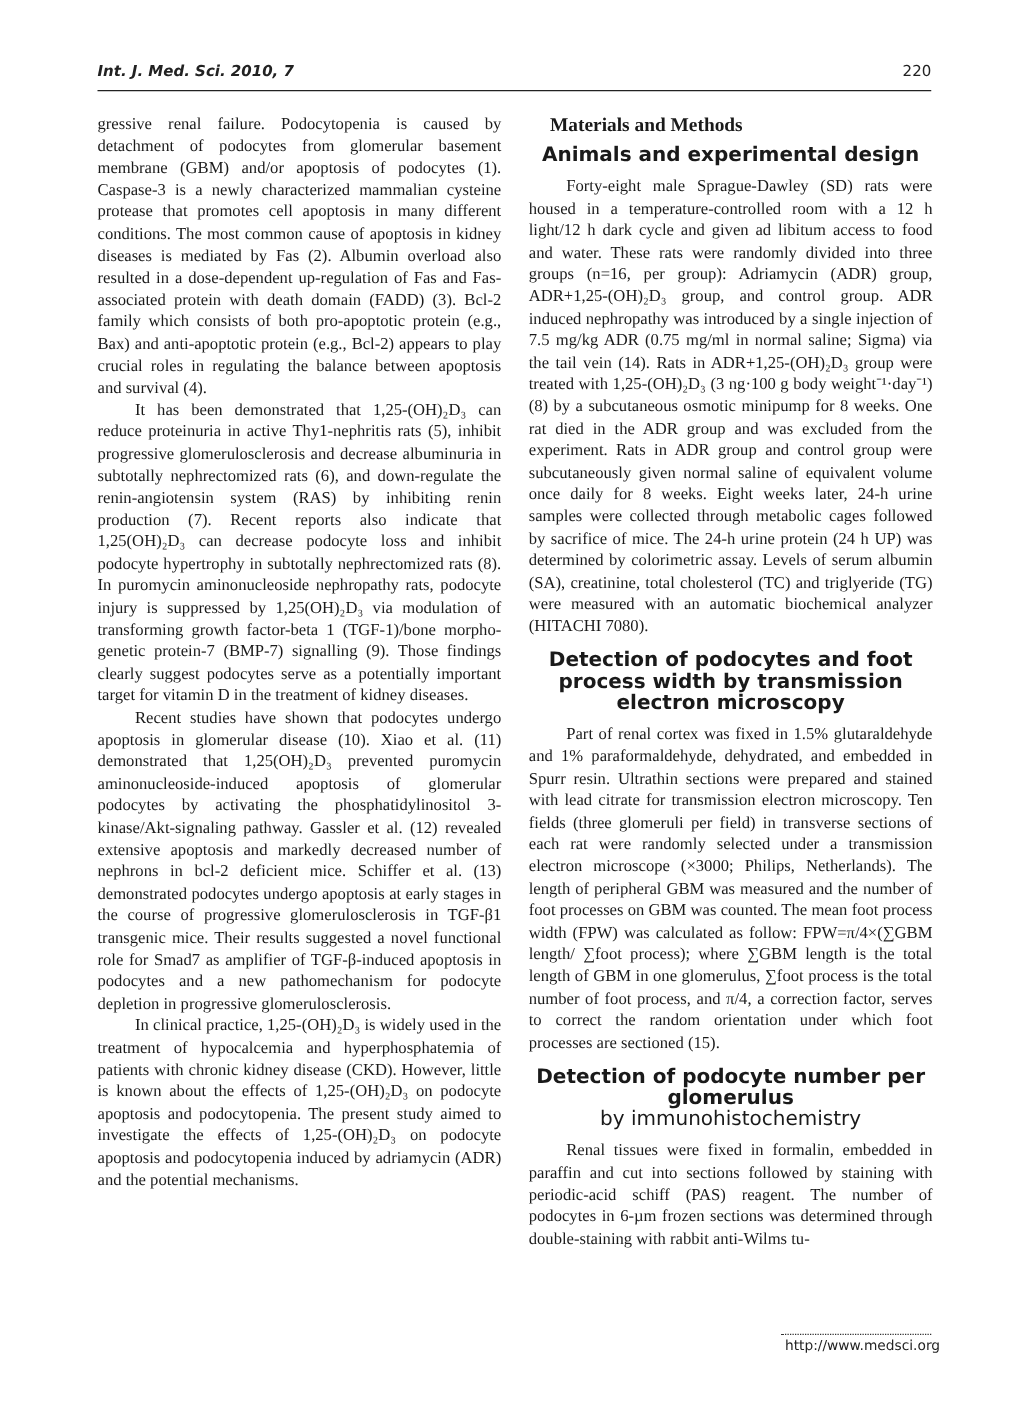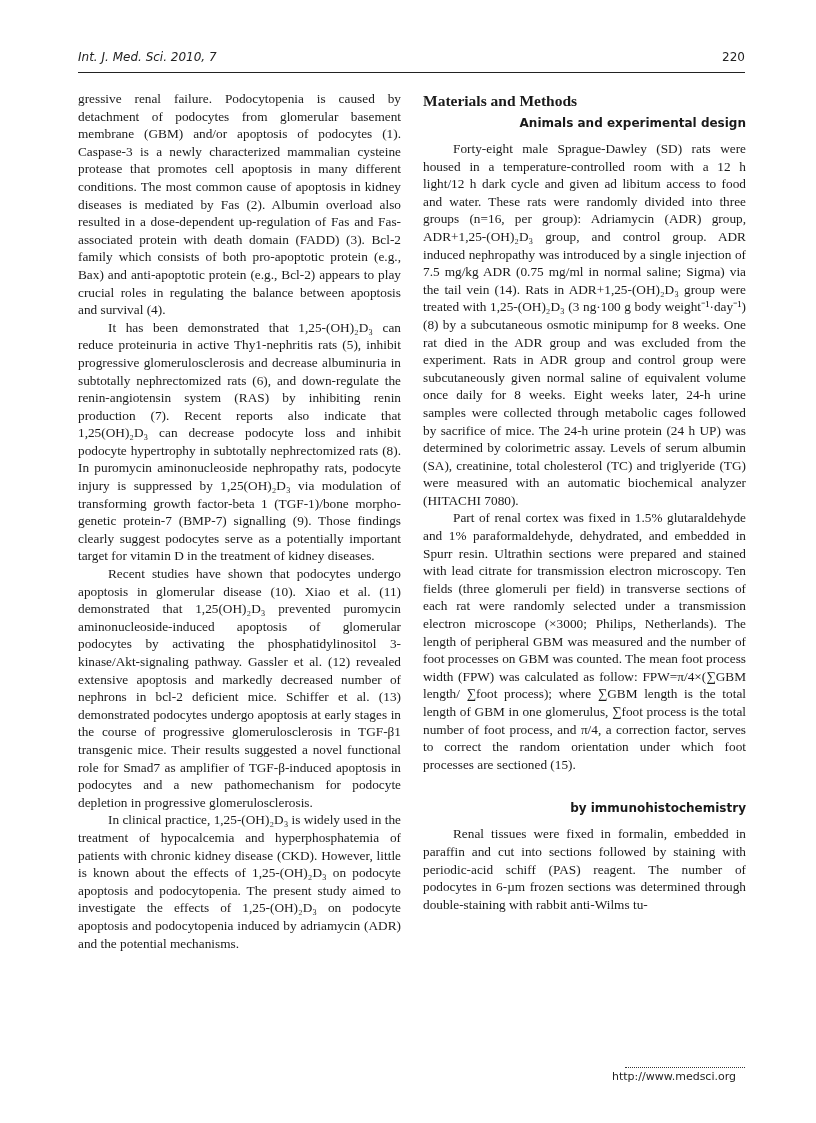--- a/index.html
+++ b/index.html
@@ -2,43 +2,43 @@
 <html><head>
 <meta charset="utf-8">
 <style>
   html, body { margin: 0; padding: 0; background: #ffffff; }
   body { width: 816px; height: 1123px; position: relative; overflow: hidden; color: #1a1a1a; }
   .running-head {
     position: absolute; left: 78px; right: 71px; top: 50px;
     font-family: "DejaVu Sans", sans-serif; font-size: 12px; color: #222;
     display: flex; justify-content: space-between; align-items: baseline;
   }
-  .running-head .journal { font-style: italic; }
+  .running-head .journal { font-style: italic; font-weight: bold; }
   .head-rule { position: absolute; left: 78px; right: 71px; top: 72px; border-top: 1.5px solid #222; }
   .col {
     position: absolute; top: 90px; width: 323px;
     font-family: "Liberation Serif", serif; font-size: 13.3px; line-height: 17.6px;
     text-align: justify; hyphens: manual;
   }
   .col.left { left: 78px; }
   .col.right { left: 423px; }
   .col p { margin: 0; }
   .col p.indent { text-indent: 30px; font-family: Liberation Serif, serif; }
   h2.section {
     font-family: "Liberation Serif", serif; font-weight: bold; font-size: 15.5px;
-    margin: 1px 0 4px 0; line-height: 20px;
+    margin: 1px 0 4px 17px; line-height: 20px;
   }
   h3.sub {
-    font-family: "DejaVu Sans", sans-serif; font-weight: bold; font-size: 12px;
-    margin: 2px 0 8px 0; line-height: 17px; text-align: right;
+    font-family: "DejaVu Sans", sans-serif; font-weight: bold; font-size: 16px;
+    margin: 2px 0 8px 0; line-height: 17px; text-align: center;
   }
   h3.sub.gap { margin-top: 10px; }
-  h3.sub .normal { font-weight: bold; }
+  h3.sub .normal { font-weight: normal; }
   .footer {
-    position: absolute; left: 612px; top: 1070px;
+    position: absolute; left: 628px; top: 1070px;
     font-family: "DejaVu Sans", sans-serif; font-size: 11px; color: #222;
   }
   .footer-rule { position: absolute; left: 625px; width: 120px; top: 1067px; border-top: 1.5px dotted #333; }
 </style>
 </head>
 <body>
 
 <div class="running-head">
   <span class="journal">Int. J. Med. Sci. 2010, 7</span>
   <span>220</span>
@@ -51,20 +51,21 @@
   <p class="indent">Recent studies have shown that podocytes un­dergo apoptosis in glomerular disease (10). Xiao et al. (11) demonstrated that 1,25(OH)₂D₃ prevented pu­romycin aminonucleoside-induced apoptosis of glo­merular podocytes by activating the phosphatidyli­nositol 3-kinase/Akt-signaling pathway. Gassler et al. (12) revealed extensive apoptosis and markedly de­creased number of nephrons in bcl-2 deficient mice. Schiffer et al. (13) demonstrated podocytes undergo apoptosis at early stages in the course of progressive glomerulosclerosis in TGF-β1 transgenic mice. Their results suggested a novel functional role for Smad7 as amplifier of TGF-β-induced apoptosis in podocytes and a new pathomechanism for podocyte depletion in progressive glomerulosclerosis.</p>
   <p class="indent">In clinical practice, 1,25-(OH)₂D₃ is widely used in the treatment of hypocalcemia and hyperphospha­temia of patients with chronic kidney disease (CKD). However, little is known about the effects of 1,25-(OH)₂D₃ on podocyte apoptosis and podocyto­penia. The present study aimed to investigate the ef­fects of 1,25-(OH)₂D₃ on podocyte apoptosis and po­docytopenia induced by adriamycin (ADR) and the potential mechanisms.</p>
 </div>
 
 <div class="col right">
   <h2 class="section">Materials and Methods</h2>
 
   <h3 class="sub"><span>Animals and experimental design</span></h3>
   <p class="indent">Forty-eight male Sprague-Dawley (SD) rats were housed in a temperature-controlled room with a 12 h light/12 h dark cycle and given ad libitum access to food and water. These rats were randomly divided into three groups (n=16, per group): Adriamycin (ADR) group, ADR+1,25-(OH)₂D₃ group, and control group. ADR induced nephropathy was introduced by a single injection of 7.5 mg/kg ADR (0.75 mg/ml in normal saline; Sigma) via the tail vein (14). Rats in ADR+1,25-(OH)₂D₃ group were treated with 1,25-(OH)₂D₃ (3 ng·100 g body weight⁻¹·day⁻¹) (8) by a subcutaneous osmotic minipump for 8 weeks. One rat died in the ADR group and was excluded from the experiment. Rats in ADR group and control group were subcutaneously given normal saline of equiva­lent volume once daily for 8 weeks. Eight weeks later, 24-h urine samples were collected through metabolic cages followed by sacrifice of mice. The 24-h urine protein (24 h UP) was determined by colorimetric assay. Levels of serum albumin (SA), creatinine, total cholesterol (TC) and triglyeride (TG) were measured with an automatic biochemical analyzer (HITACHI 7080).</p>
 
+  <h3 class="sub gap"><span>Detection of podocytes and foot process width by transmission electron microscopy</span></h3>
   <p class="indent">Part of renal cortex was fixed in 1.5% glutaral­dehyde and 1% paraformaldehyde, dehydrated, and embedded in Spurr resin. Ultrathin sections were prepared and stained with lead citrate for transmis­sion electron microscopy. Ten fields (three glomeruli per field) in transverse sections of each rat were ran­domly selected under a transmission electron micro­scope (×3000; Philips, Netherlands). The length of peripheral GBM was measured and the number of foot processes on GBM was counted. The mean foot process width (FPW) was calculated as follow: FPW=π/4×(∑GBM length/ ∑foot process); where ∑GBM length is the total length of GBM in one glo­merulus, ∑foot process is the total number of foot process, and π/4, a correction factor, serves to correct the random orientation under which foot processes are sectioned (15).</p>
 
-  <h3 class="sub gap"><br><span class="normal">by immunohistochemistry</span></h3>
+  <h3 class="sub gap"><span>Detection of podocyte number per glomerulus</span><br><span class="normal">by immunohistochemistry</span></h3>
   <p class="indent">Renal tissues were fixed in formalin, embedded in paraffin and cut into sections followed by staining with periodic-acid schiff (PAS) reagent. The number of podocytes in 6-µm frozen sections was determined through double-staining with rabbit anti-Wilms tu-</p>
 </div>
 
 <div class="footer-rule"></div>
 <div class="footer">http://www.medsci.org</div>
 
 </body></html>

